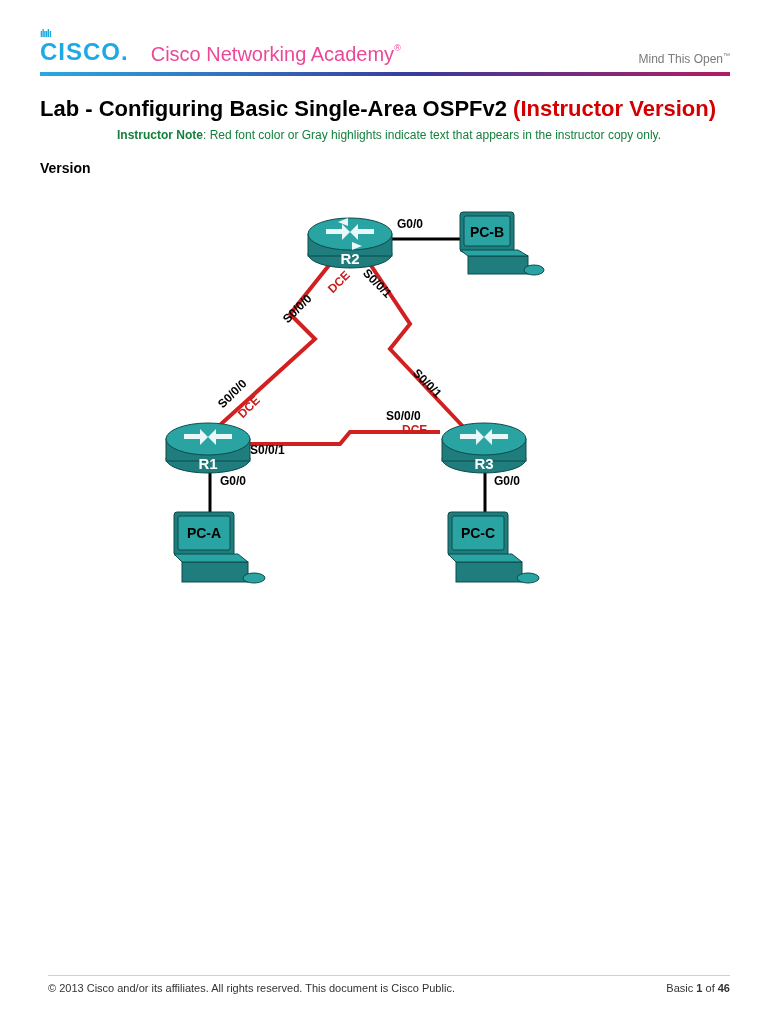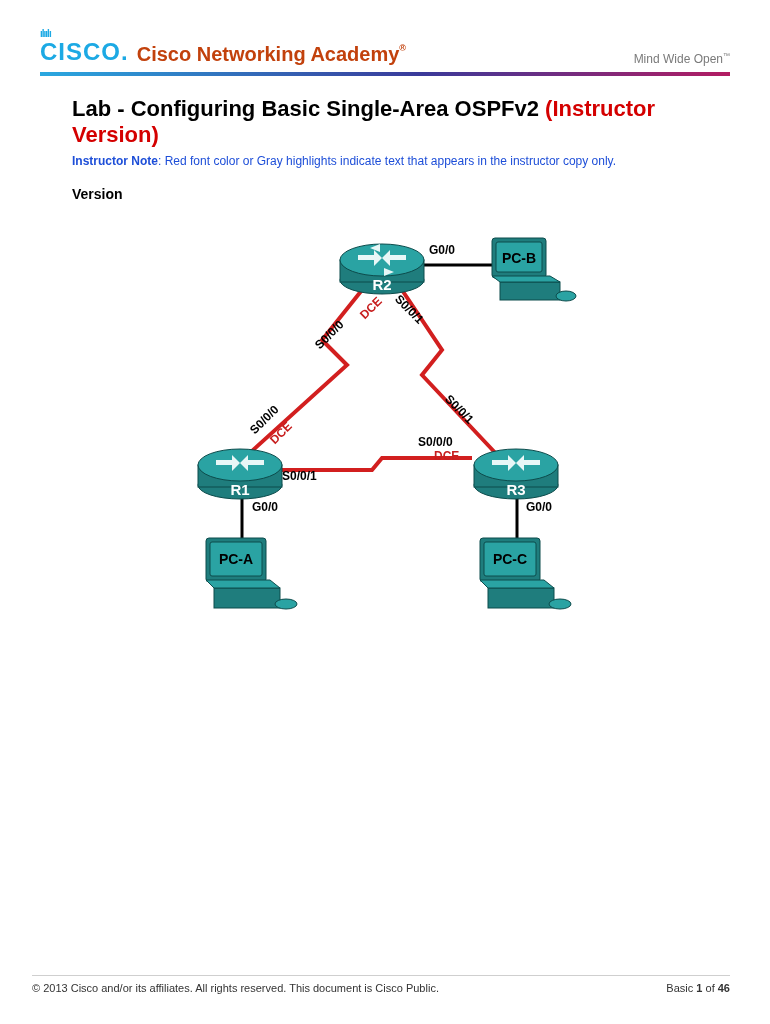--- a/index.html
+++ b/index.html
@@ -19,48 +19,48 @@
     padding: 30px 40px 0 40px;
     display: flex;
     justify-content: space-between;
     align-items: flex-end;
   }
   .header-left { display:flex; align-items:flex-end; }
   .cisco-logo { display:inline-block; color:#1ca9e4; font-weight:bold; }
   .logo-bars { font-size:10px; letter-spacing:-1px; color:#1ca9e4; line-height:8px; }
   .logo-text { font-size:24px; font-weight:bold; color:#1ca9e4; letter-spacing:1px; }
   .academy-title {
-    margin-left:8px;
+    margin-left:22px;
     font-size:20px;
-    color:#c2410c;
-    font-weight:700;
+    color:#ec4899;
+    font-weight:400;
   }
   .academy-title sup { font-size:9px; vertical-align: top; }
   .tagline { font-size:12px; color:#7a7a7a; }
   .tagline sup { font-size:7px; vertical-align: top; }
   .hr-band {
     height:4px;
     margin:6px 40px 0 40px;
     background: linear-gradient(90deg,#2aa8e0 0%,#3a3a9a 55%,#b31c62 100%);
   }
   .content {
     padding: 20px 32px 0 40px;
-    margin-left: 32px;
   }
   .doc-title {
     font-size:22px;
     font-weight:bold;
     color:#000;
     margin-bottom:6px;
   }
   .doc-title .red { color:#d40000; font-weight:bold; }
   .instructor-note {
     font-size:12px;
-    color:#1d4ed8;
+    color:#15803d;
     margin-bottom:18px;
+    text-align:center;
   }
   .instructor-note .lead { font-weight:bold; }
   .section-head {
     font-size:14px;
     font-weight:bold;
     color:#000;
     margin-bottom:8px;
   }
   .topo-wrap {
     width:100%;
@@ -74,21 +74,21 @@
     margin-left:50px;
   }
   
   .lbl { position:absolute; font-size:12px; font-weight:bold; color:#000; white-space:nowrap; }
   .lbl.red { color:#c71e1e; }
   .rot45  { transform: rotate(-45deg); transform-origin: left center; }
   .rot315 { transform: rotate(45deg); transform-origin: left center; }
   
   .footer {
     position:absolute;
-    left:32px; right:40px;
+    left:48px; right:40px;
     bottom:30px;
     border-top:1px solid #cfcfcf;
     padding-top:6px;
     display:flex;
     justify-content:space-between;
     font-size:11px;
     color:#333;
   }
   .footer .pg b { font-weight:bold; }
   
@@ -113,21 +113,21 @@
     <div class="header-left">
       <div class="cisco-logo">
         <div class="logo-bars">ılıılı</div>
         <div class="logo-text"><span>CISCO</span>.</div>
       </div>
       <div class="academy-title">
         <span>Cisco Networking Academy</span><sup>®</sup>
       </div>
     </div>
     <div class="tagline">
-      <span>Mind Wide Open</span><sup>™</sup>
+      <span>Mind This Open</span><sup>™</sup>
     </div>
   </div>
 
   <div class="hr-band"></div>
 
   <div class="content">
     <h1 class="doc-title">
       <span>Lab - Configuring Basic Single-Area OSPFv2 </span><span class="red">(Instructor Version)</span>
     </h1>
 

